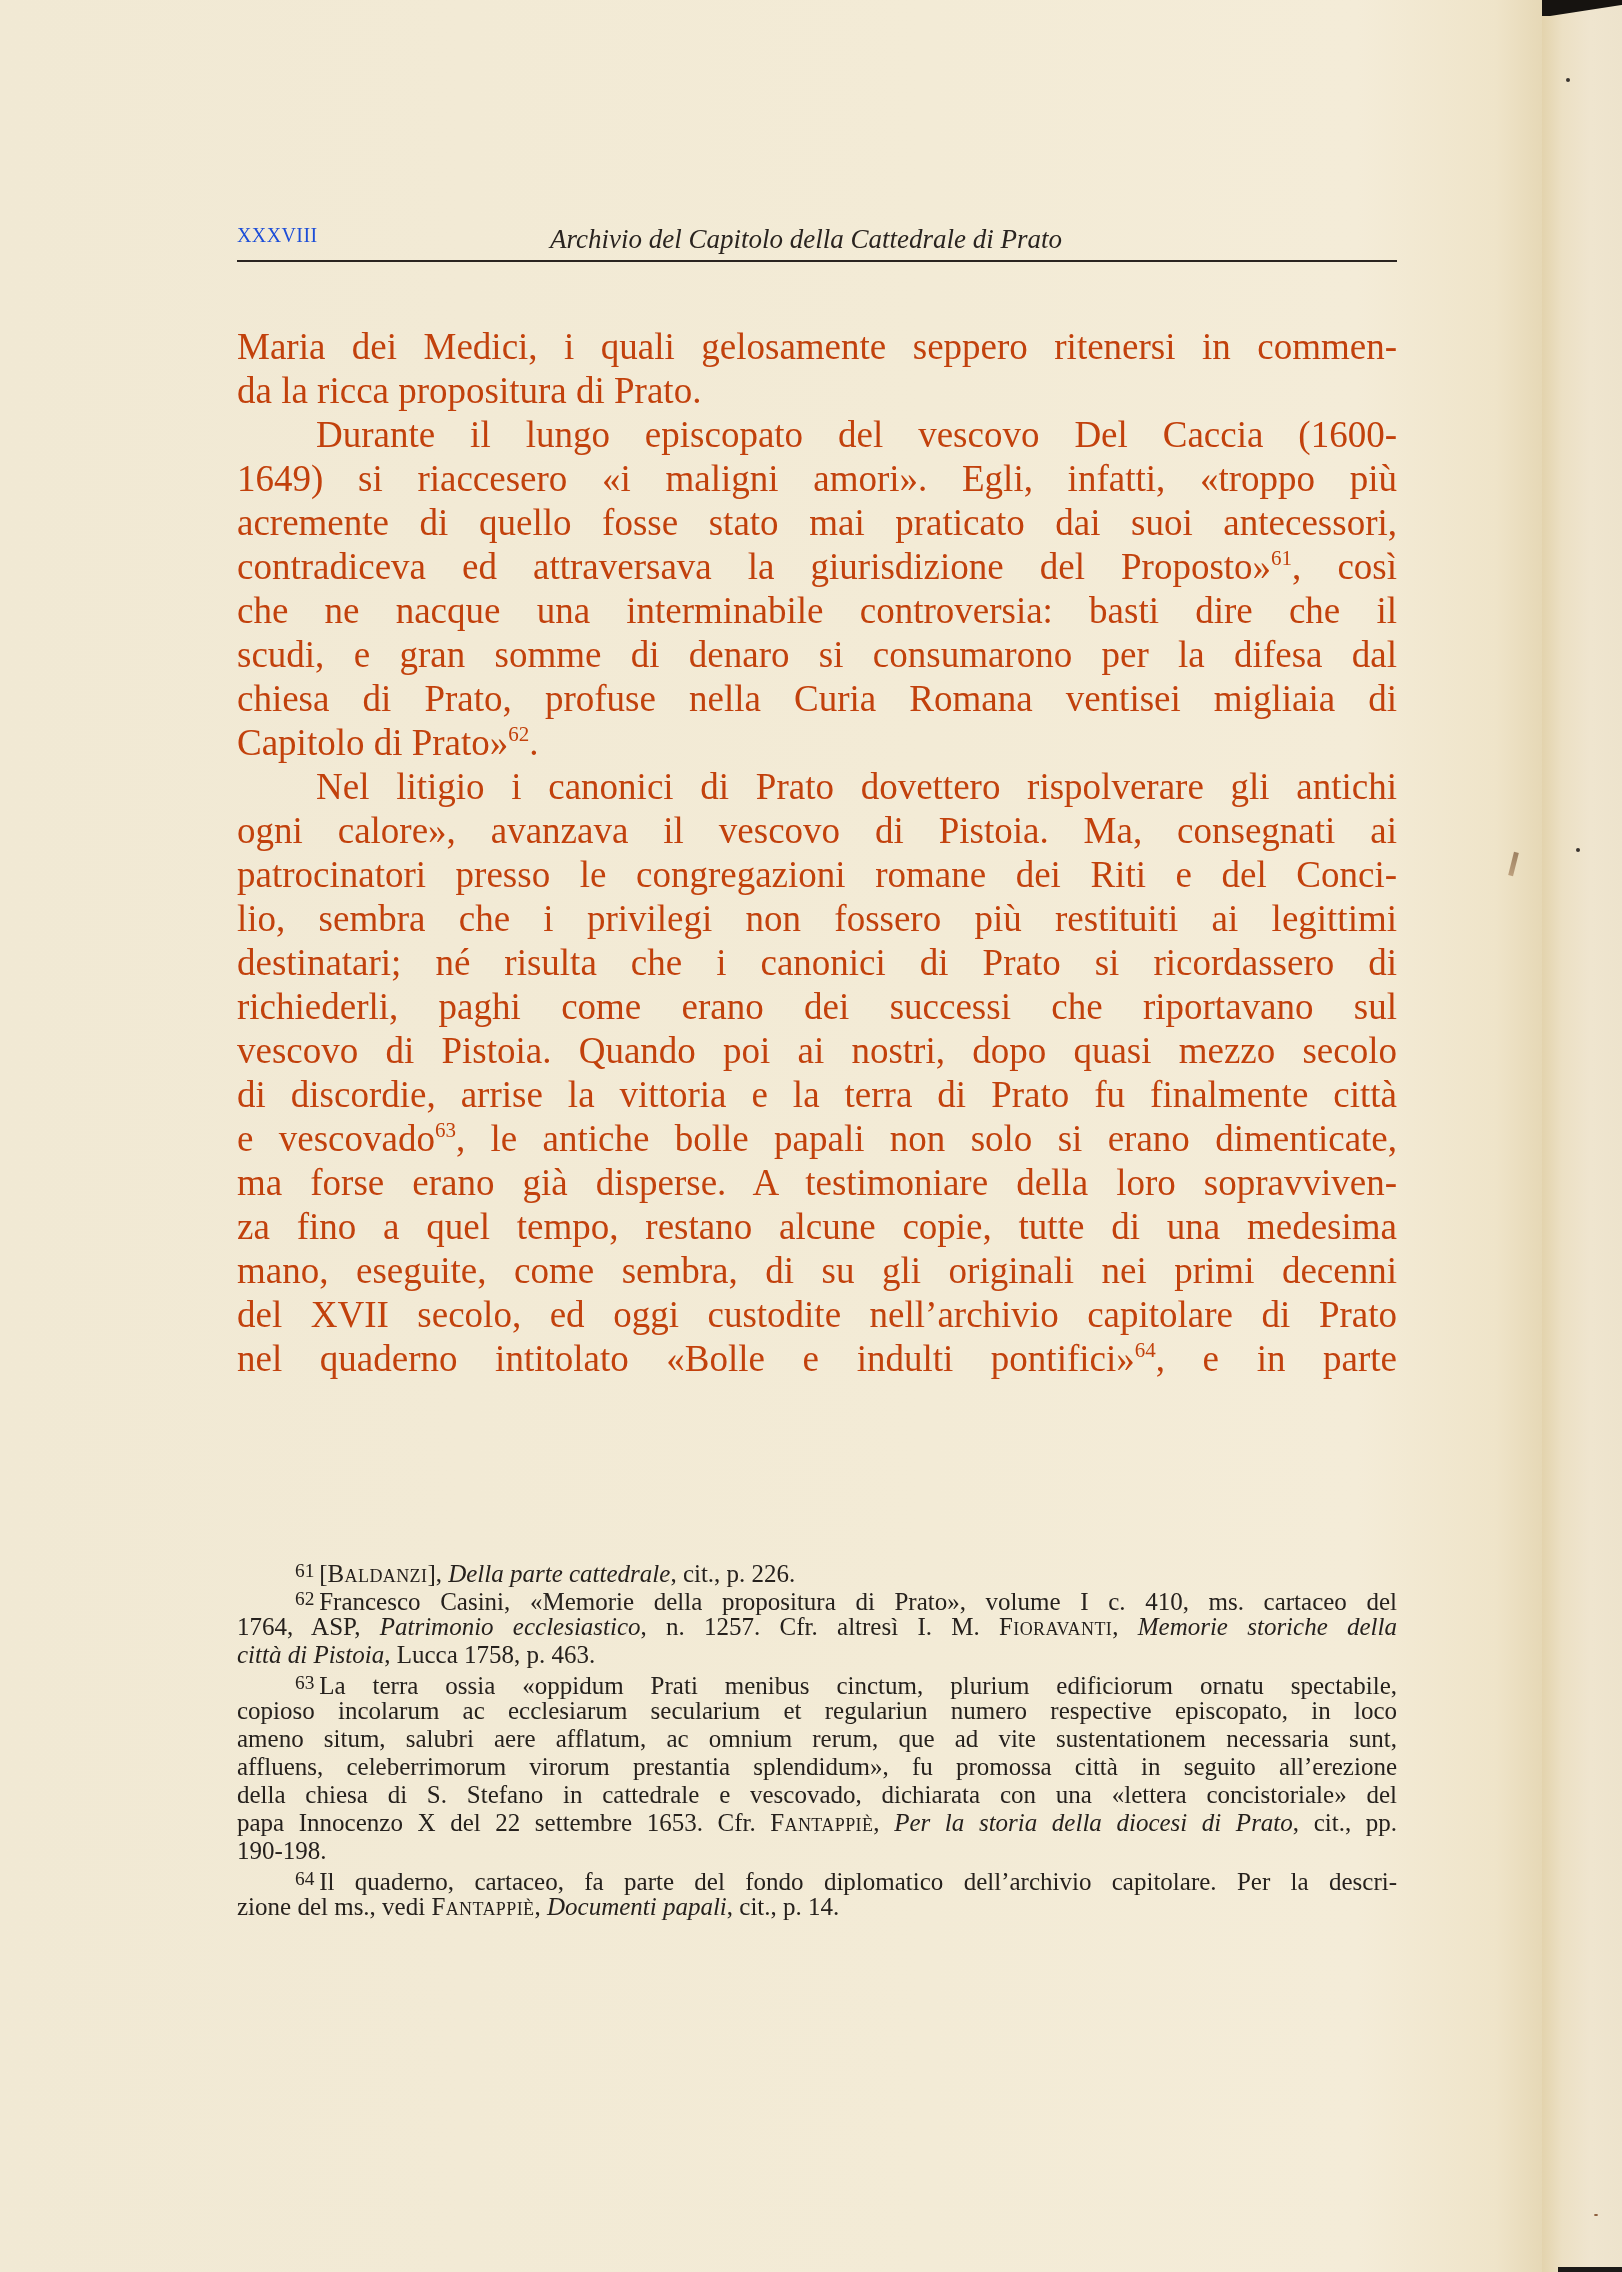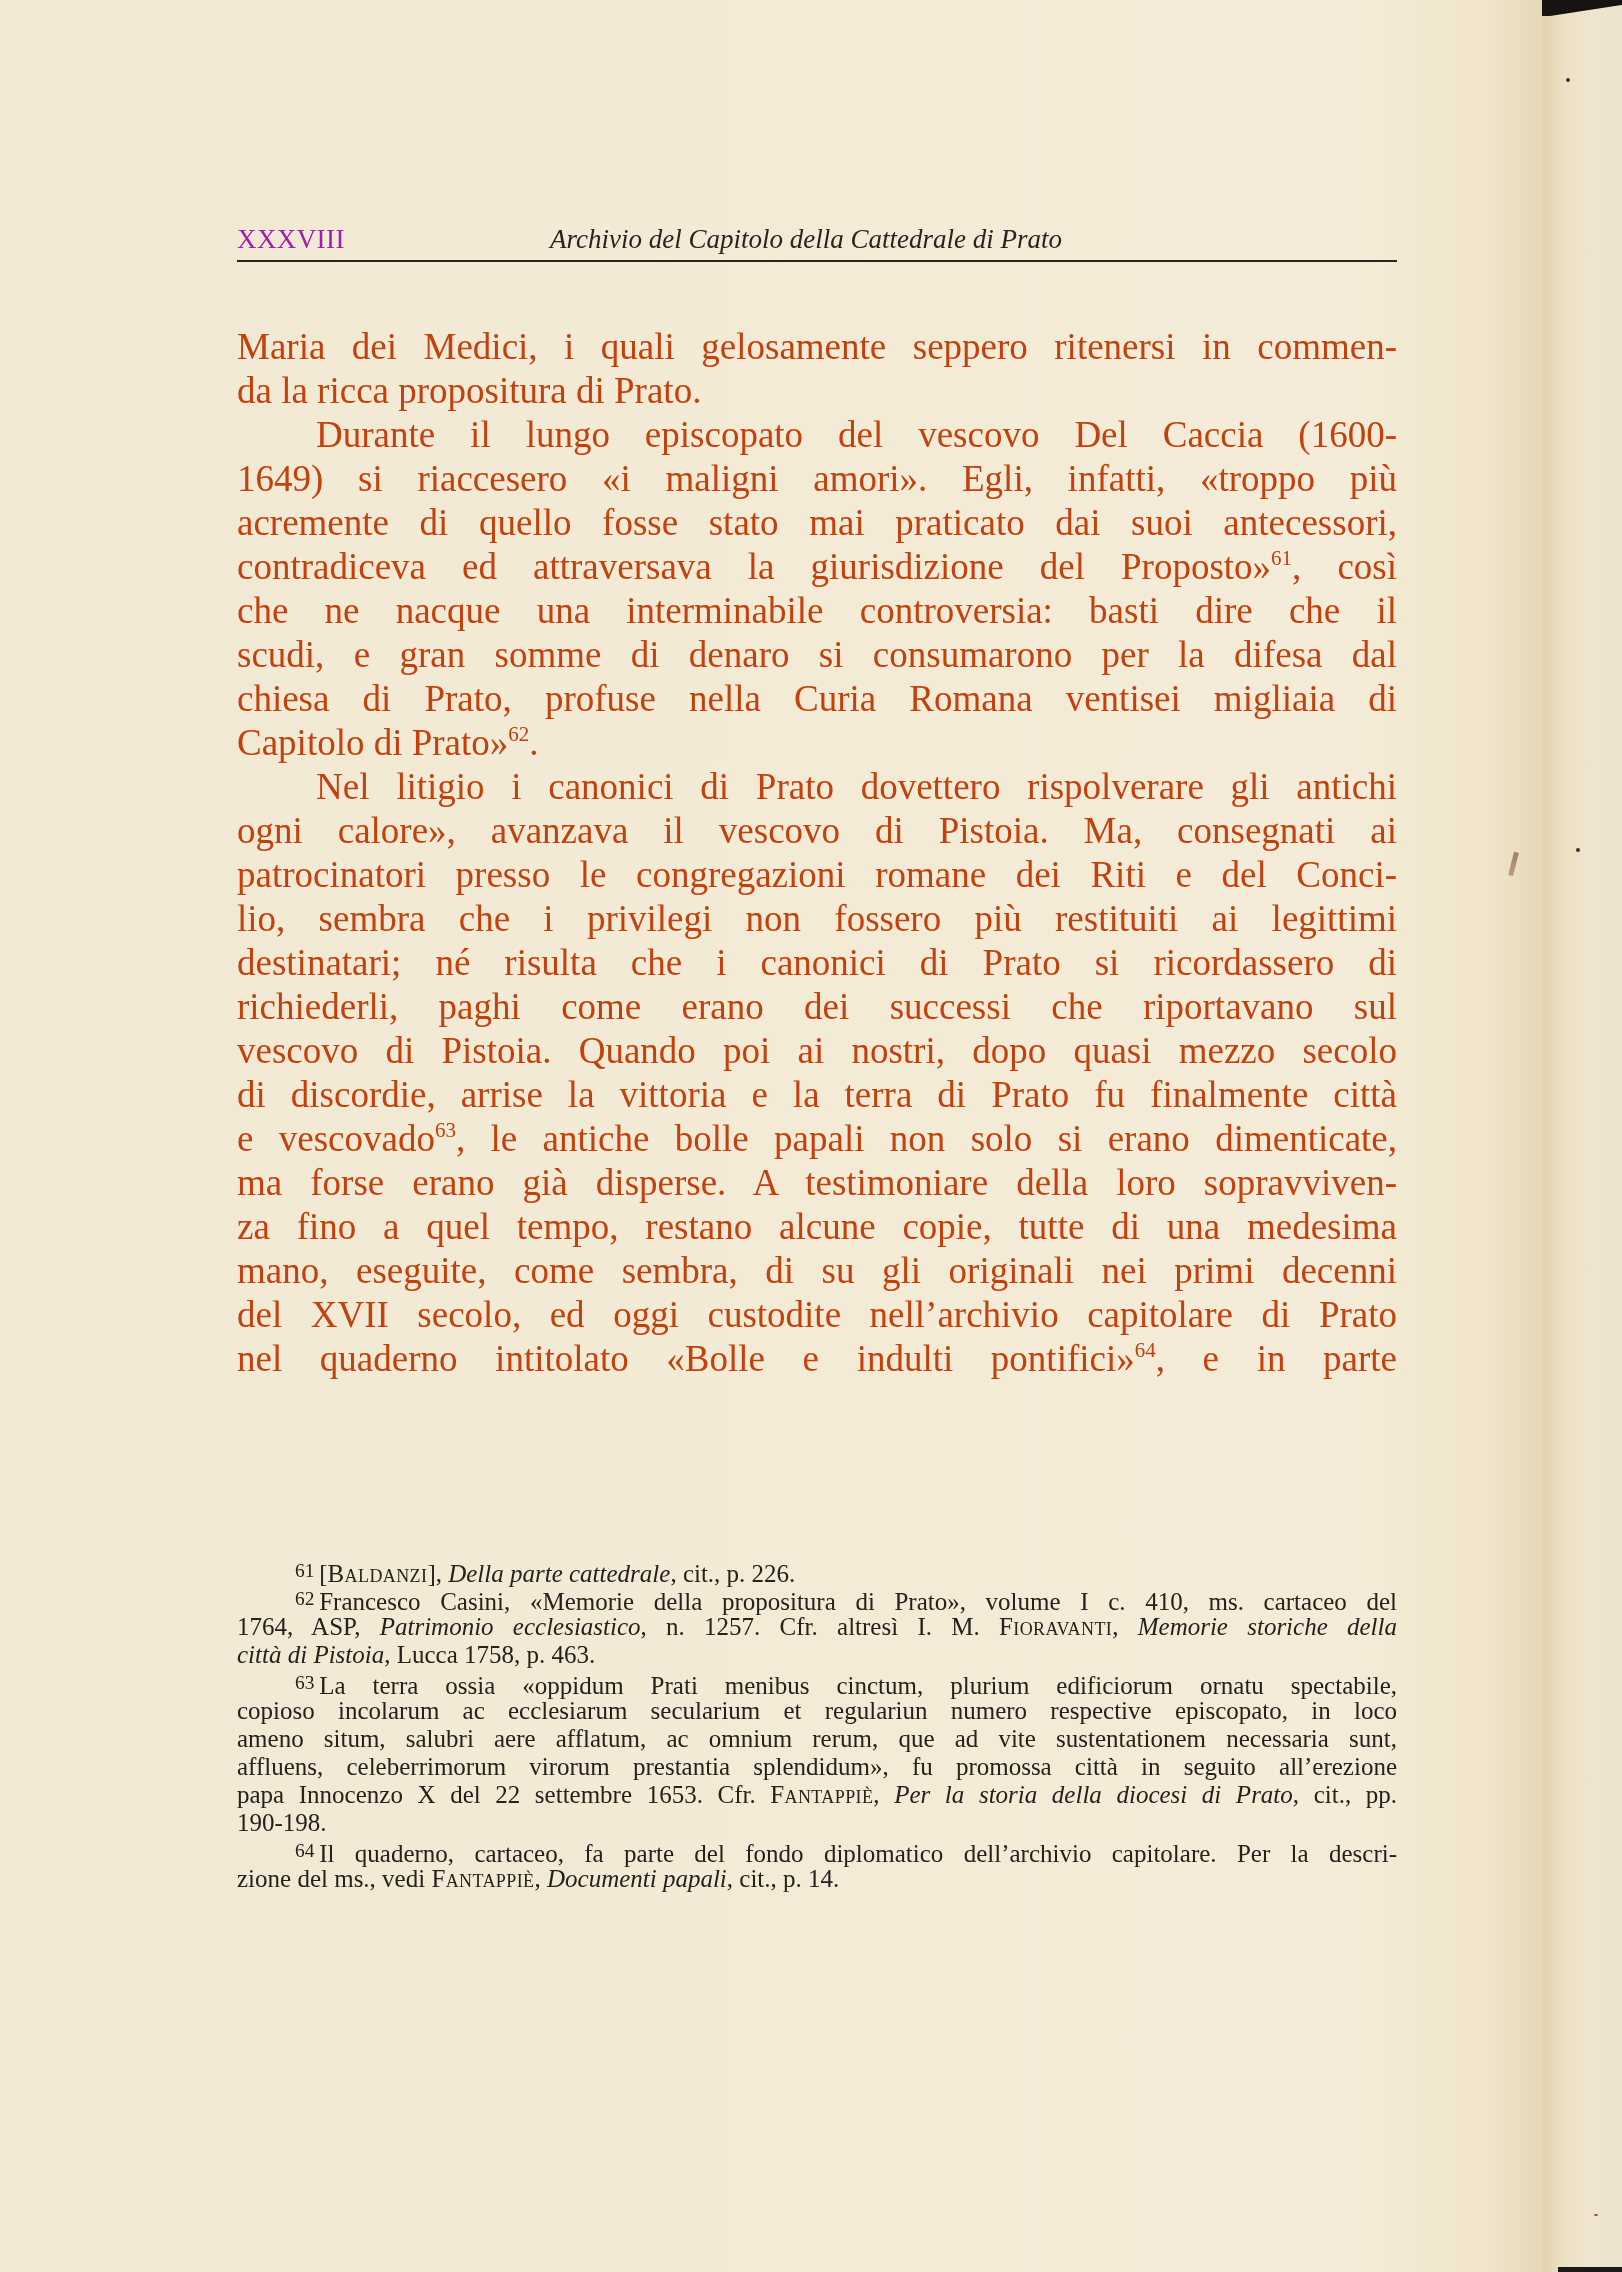--- a/index.html
+++ b/index.html
@@ -27,21 +27,21 @@
     background: #1c1a18;
   }
   .blot { position: absolute; border-radius: 50%; }
 
   
   .running-head {
     position: absolute; left: 237px; top: 224px; width: 1160px; height: 36px;
   }
   .folio {
     position: absolute; left: 0; top: 0;
-    font-size: 27px; letter-spacing: 0.4px; color: #a21caf;
+    font-size: 20px; letter-spacing: 0.4px; color: #1d4ed8;
   }
   .head-title {
     position: absolute; left: 313px; top: 0;
     font-size: 27px; font-style: italic; color: #2a2420;
   }
   .head-rule {
     position: absolute; left: 237px; top: 260px; width: 1160px; height: 2.4px;
     background: #2a2420;
   }
 
@@ -129,19 +129,20 @@
   <span class="line last indent"><span class="fn-num">61</span>[<span class="sc">Baldanzi</span>], <i>Della parte cattedrale</i><span>, cit., p. 226.</span></span>
 
   <span class="line indent"><span class="fn-num">62</span><span>Francesco Casini, «Memorie della propositura di Prato», volume I c. 410, ms. cartaceo del</span></span>
   <span class="line"><span>1764, ASP, </span><i>Patrimonio ecclesiastico</i><span>, n. 1257. Cfr. altresì I. M. </span><span class="sc">Fioravanti</span><span>, </span><i>Memorie storiche della</i></span>
   <span class="line last"><i>città di Pistoia</i><span>, Lucca 1758, p. 463.</span></span>
 
   <span class="line indent"><span class="fn-num">63</span><span>La terra ossia «oppidum Prati menibus cinctum, plurium edificiorum ornatu spectabile,</span></span>
   <span class="line">copioso incolarum ac ecclesiarum secularium et regulariun numero respective episcopato, in loco</span>
   <span class="line">ameno situm, salubri aere afflatum, ac omnium rerum, que ad vite sustentationem necessaria sunt,</span>
   <span class="line">affluens, celeberrimorum virorum prestantia splendidum», fu promossa città in seguito all’erezione</span>
+  <span class="line">della chiesa di S. Stefano in cattedrale e vescovado, dichiarata con una «lettera concistoriale» del</span>
   <span class="line"><span>papa Innocenzo X del 22 settembre 1653. Cfr. </span><span class="sc">Fantappiè</span><span>, </span><i>Per la storia della diocesi di Prato</i><span>, cit., pp.</span></span>
   <span class="line last">190-198.</span>
 
   <span class="line indent"><span class="fn-num">64</span><span>Il quaderno, cartaceo, fa parte del fondo diplomatico dell’archivio capitolare. Per la descri-</span></span>
   <span class="line last"><span>zione del ms., vedi </span><span class="sc">Fantappiè</span><span>, </span><i>Documenti papali</i><span>, cit., p. 14.</span></span>
 </div>
 
 
 </body></html>

